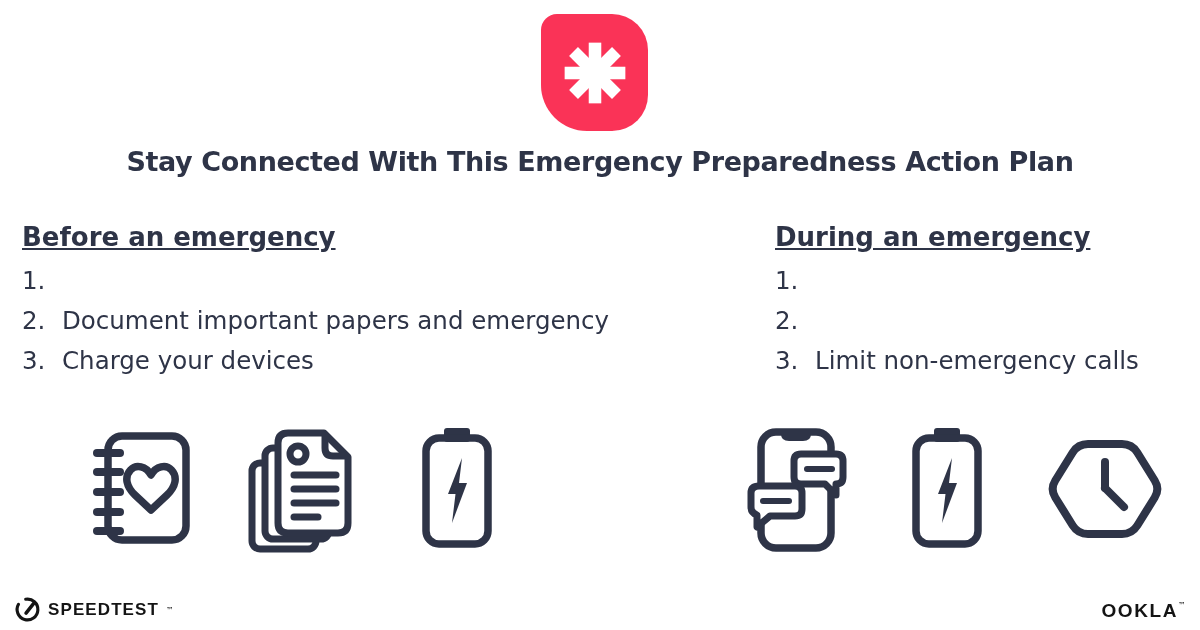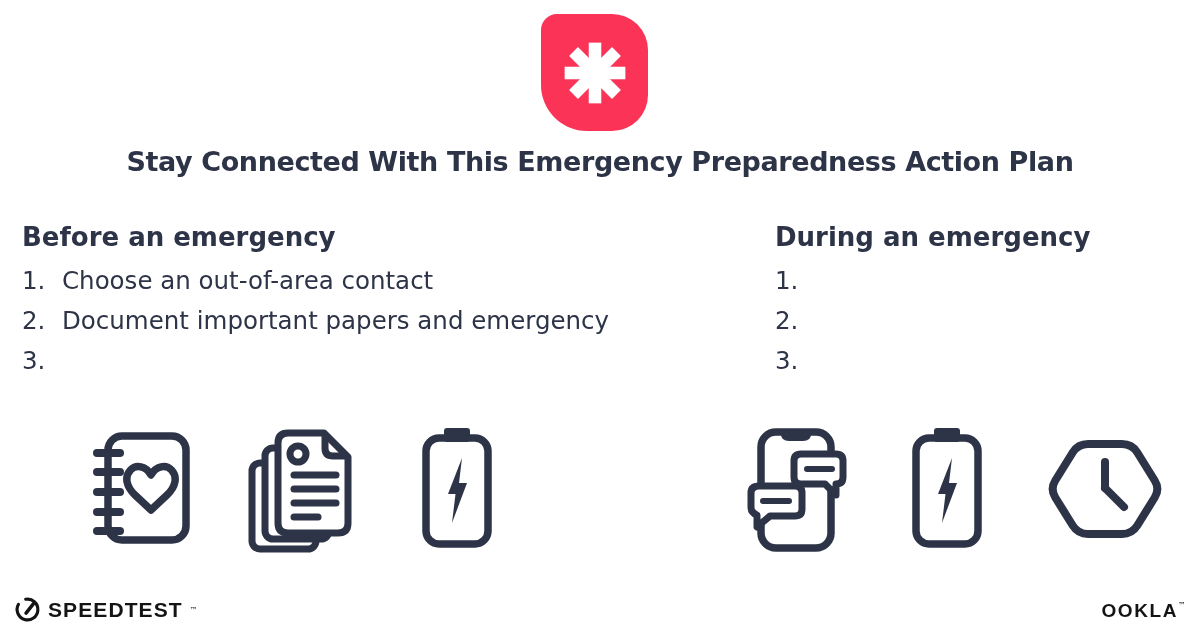--- a/index.html
+++ b/index.html
@@ -18,35 +18,35 @@
   
   .title{
     position:absolute;left:0;top:146px;width:1200px;margin:0;
     text-align:center;font-size:27px;font-weight:bold;letter-spacing:-0.4px;
     color:var(--ink-navy,#2E3447);
   }
   
   .col{position:absolute;top:221px;width:720px;}
   .col-left{left:22px;}
   .col-right{left:775px;}
-  .col-heading{margin:0;font-size:26px;font-weight:bold;line-height:32px;color:var(--ink-navy,#2E3447);}
+  .col-heading{margin:0;font-size:26px;font-weight:bold;line-height:32px;color:var(--ink-navy,#2E3447);text-decoration:underline;}
   .col-list{list-style:none;margin:8px 0 0 0;padding:0;font-size:24.5px;line-height:40px;}
   .col-list li{display:flex;}
   .num{width:40px;flex:0 0 40px;}
   
   .icon-abs{position:absolute;}
   .stroke-ink{stroke:var(--ink-navy,#2E3447);fill:none;stroke-linecap:round;stroke-linejoin:round;}
   .fill-ink{fill:var(--ink-navy,#2E3447);}
   .fill-white{fill:#fff;}
   
   .footer-left{
     position:absolute;left:14px;top:596px;display:flex;align-items:center;gap:7px;
     color:var(--logo-black,#141414);
   }
-  .speedtest-word{font-family:"Liberation Sans",sans-serif;font-weight:bold;font-size:21px;letter-spacing:1.1px;}
+  .speedtest-word{font-family:"Liberation Sans",sans-serif;font-weight:bold;font-size:17px;letter-spacing:1.1px;}
   .tm{font-size:8px;vertical-align:top;position:relative;top:1px;letter-spacing:0;}
   .footer-right{
     position:absolute;right:14px;top:600px;display:flex;align-items:flex-start;
     color:var(--logo-black,#141414);
   }
   .ookla-word{font-family:"Liberation Sans",sans-serif;font-weight:bold;font-size:19px;letter-spacing:1.6px;}
 </style>
 </head>
 <body>
 
@@ -63,43 +63,44 @@
     </svg>
   </div>
 
   <h1 class="title">Stay Connected With This Emergency Preparedness Action Plan</h1>
 
   <section class="col col-left">
     <h2 class="col-heading">Before an emergency</h2>
     <ol class="col-list">
       <li>
         <span class="num">1.</span>
-        <span>Choose an out-of-area contact</span>
       </li>
       <li>
         <span class="num">2.</span>
         <span>Document important papers and emergency</span>
       </li>
       <li>
         <span class="num">3.</span>
+        <span>Charge your devices</span>
       </li>
     </ol>
   </section>
 
   <section class="col col-right">
     <h2 class="col-heading">During an emergency</h2>
     <ol class="col-list">
       <li>
         <span class="num">1.</span>
       </li>
       <li>
         <span class="num">2.</span>
       </li>
       <li>
         <span class="num">3.</span>
+        <span>Limit non-emergency calls</span>
       </li>
     </ol>
   </section>
 
   <svg class="icon-abs" style="left:92px;top:431px" width="100" height="114" viewBox="0 0 100 114">
     <rect class="stroke-ink" x="16" y="5" width="78" height="104" rx="14" stroke-width="7.5"></rect>
     <g class="stroke-ink" stroke-width="8">
       <line x1="5" y1="22" x2="28" y2="22"></line>
       <line x1="5" y1="41" x2="28" y2="41"></line>
       <line x1="5" y1="61" x2="28" y2="61"></line>

